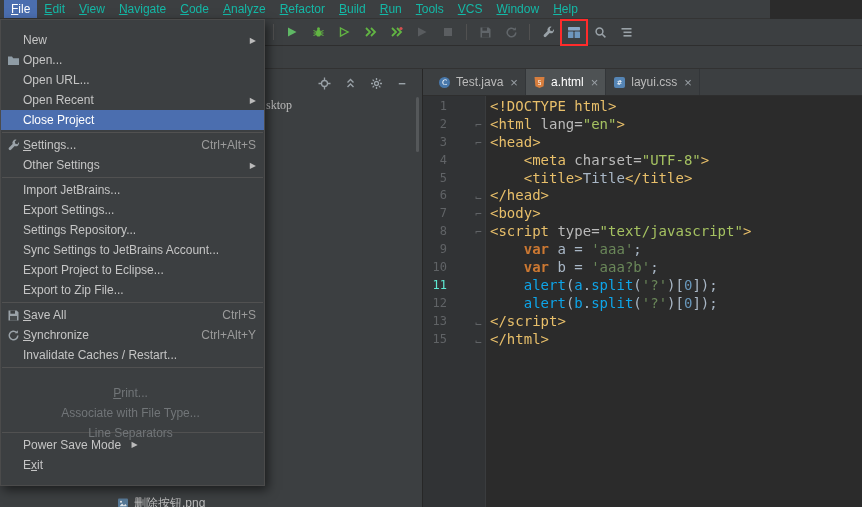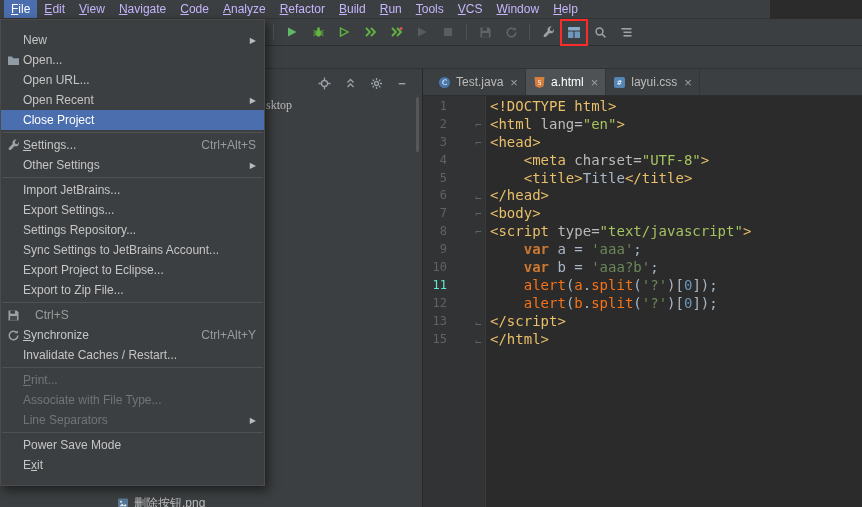--- a/index.html
+++ b/index.html
@@ -2,21 +2,21 @@
 <html><head>
 <meta charset="utf-8">
 <title>IDE Screenshot Recreation</title>
 <style>
   * { margin:0; padding:0; box-sizing:border-box; }
   html,body { background:#1e1e1e; font-family:"Liberation Sans", sans-serif; }
   .screen { position:relative; width:862px; height:507px; background:#2B2B2B; overflow:hidden; color:#BBBBBB; font-size:12px; }
 
   
   .menubar { position:absolute; left:0; top:0; width:770px; height:19px; background:#3C3F41; display:flex; align-items:stretch; padding-left:4px; z-index:10; border-bottom:1px solid #343434; }
-  .mb-item { padding:2px 7px 0 7px; color:#c4b5fd; }
+  .mb-item { padding:2px 7px 0 7px; color:#14b8a6; }
   .mb-item.active { background:#4B6EAF; color:#FFFFFF; }
   .mb-item u, .m-label u { text-decoration:underline; }
 
   
   .toolbar { position:absolute; left:0; top:19px; width:862px; height:27px; background:#3C3F41; border-bottom:1px solid #2E2E2E; display:flex; align-items:center; padding-left:268px; z-index:5; }
   .tb-btn { width:24px; height:23px; display:flex; align-items:center; justify-content:center; margin:0 1px; flex:none; }
   .tb-btn.disabled { opacity:.4; }
   .tb-btn.redbox { box-shadow:0 0 0 2px #FF2B2B; }
   .tb-sep { width:1px; height:16px; background:#515151; margin:0 5px; flex:none; }
 
@@ -48,30 +48,30 @@
   .fold.start::after { content:"¬"; position:absolute; right:4px; top:1px; font-size:11px; color:#606366; transform:scaleX(-1); }
   .fold.end::after { content:"¬"; position:absolute; right:4px; top:1px; font-size:11px; color:#606366; transform:scale(-1,-1); }
   .code-text { padding-left:4px; white-space:pre; }
   .tok-tag { color:#E8BF6A;text-align:right; }
   .tok-attr { color:#BABABA; }
   .tok-value { color:#A5C261; }
   .tok-keyword { color:#CC7832; font-weight:bold; }
   .tok-string { color:#6A8759; }
   .tok-number { color:#6897BB; }
   .tok-plain { color:#A9B7C6; }
-  .tok-fn { color:#f97316;text-align:center; }
+  .tok-fn { color:#0ea5e9;text-align:center; }
 
   
   .menu-popup { position:absolute; left:0; top:19px; width:265px; background:#3C3F41; border:1px solid #4B4B4B; box-shadow:3px 4px 10px rgba(0,0,0,.55); z-index:50; padding:10px 0; }
   .m-item { height:20px; display:flex; align-items:center; padding:0 8px 0 4px; color:#C5C5C5; position:relative; }
   .m-icon { width:16px; height:16px; flex:none; display:flex; align-items:center; justify-content:center; margin-right:2px; }
   .m-label { flex:1; white-space:nowrap; }
   .m-shortcut { color:#9B9B9B; margin-left:12px; white-space:nowrap; }
   .m-item.selected { background:#4B6EAF; color:#FFFFFF; }
-  .m-item.disabled { color:#717578; }
+  .m-item.disabled { color:#717578;flex-direction:column; }
   .m-arrow { font-size:8px; color:#BBBBBB; margin-left:8px; }
   .m-item.redbox { box-shadow:inset 0 0 0 2px #FF2B2B; }
   .m-sep { height:1px; background:#515151; margin:2px 1px; }
 
   .icon { display:inline-flex; align-items:center; justify-content:center; line-height:1; }
   .icon svg { display:block; }
 </style>
 </head>
 <body>
 
@@ -431,20 +431,21 @@
       <div class="m-item">
         <span class="m-icon">
           <span class="icon">
             <svg width="13" height="13" viewBox="0 0 13 13">
               <path d="M1.5 1.5h8.2l1.8 1.8v8.2H1.5z" fill="#9AA2A8"></path>
               <rect x="3.4" y="1.5" width="4.6" height="3.2" fill="#3C3F41"></rect>
               <rect x="3" y="7" width="7" height="4.5" fill="#474B4D"></rect>
             </svg>
           </span>
         </span>
+        <span class="m-label"><u>S</u>ave All</span>
         <span class="m-shortcut">Ctrl+S</span>
       </div>
       <div class="m-item">
         <span class="m-icon">
           <span class="icon">
             <svg width="13" height="13" viewBox="0 0 13 13">
               <path d="M10.8 6.5a4.3 4.3 0 1 1-1.2-3" fill="none" stroke="#9AA2A8" stroke-width="1.5"></path>
               <path d="M10.9 1.2v3h-3z" fill="#9AA2A8"></path>
             </svg>
           </span>

